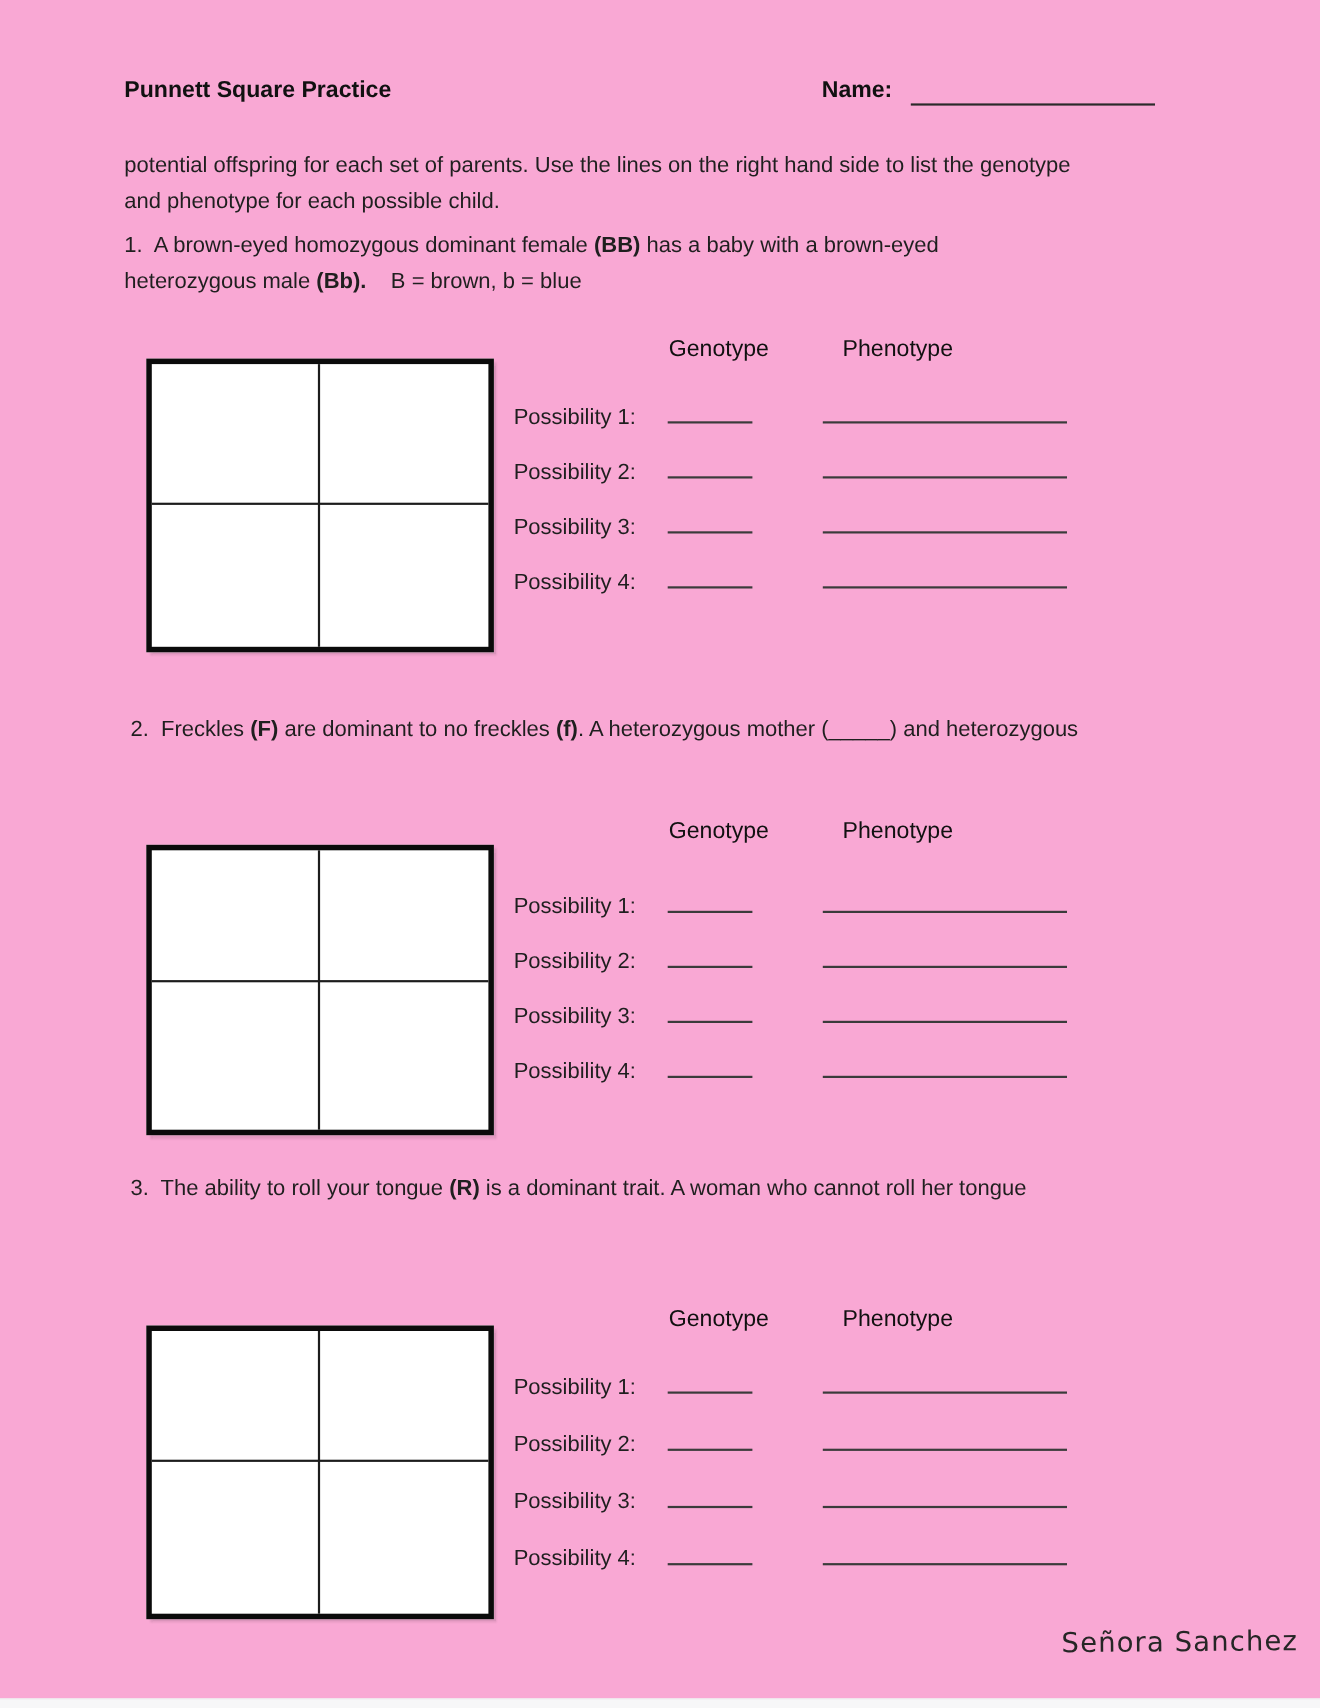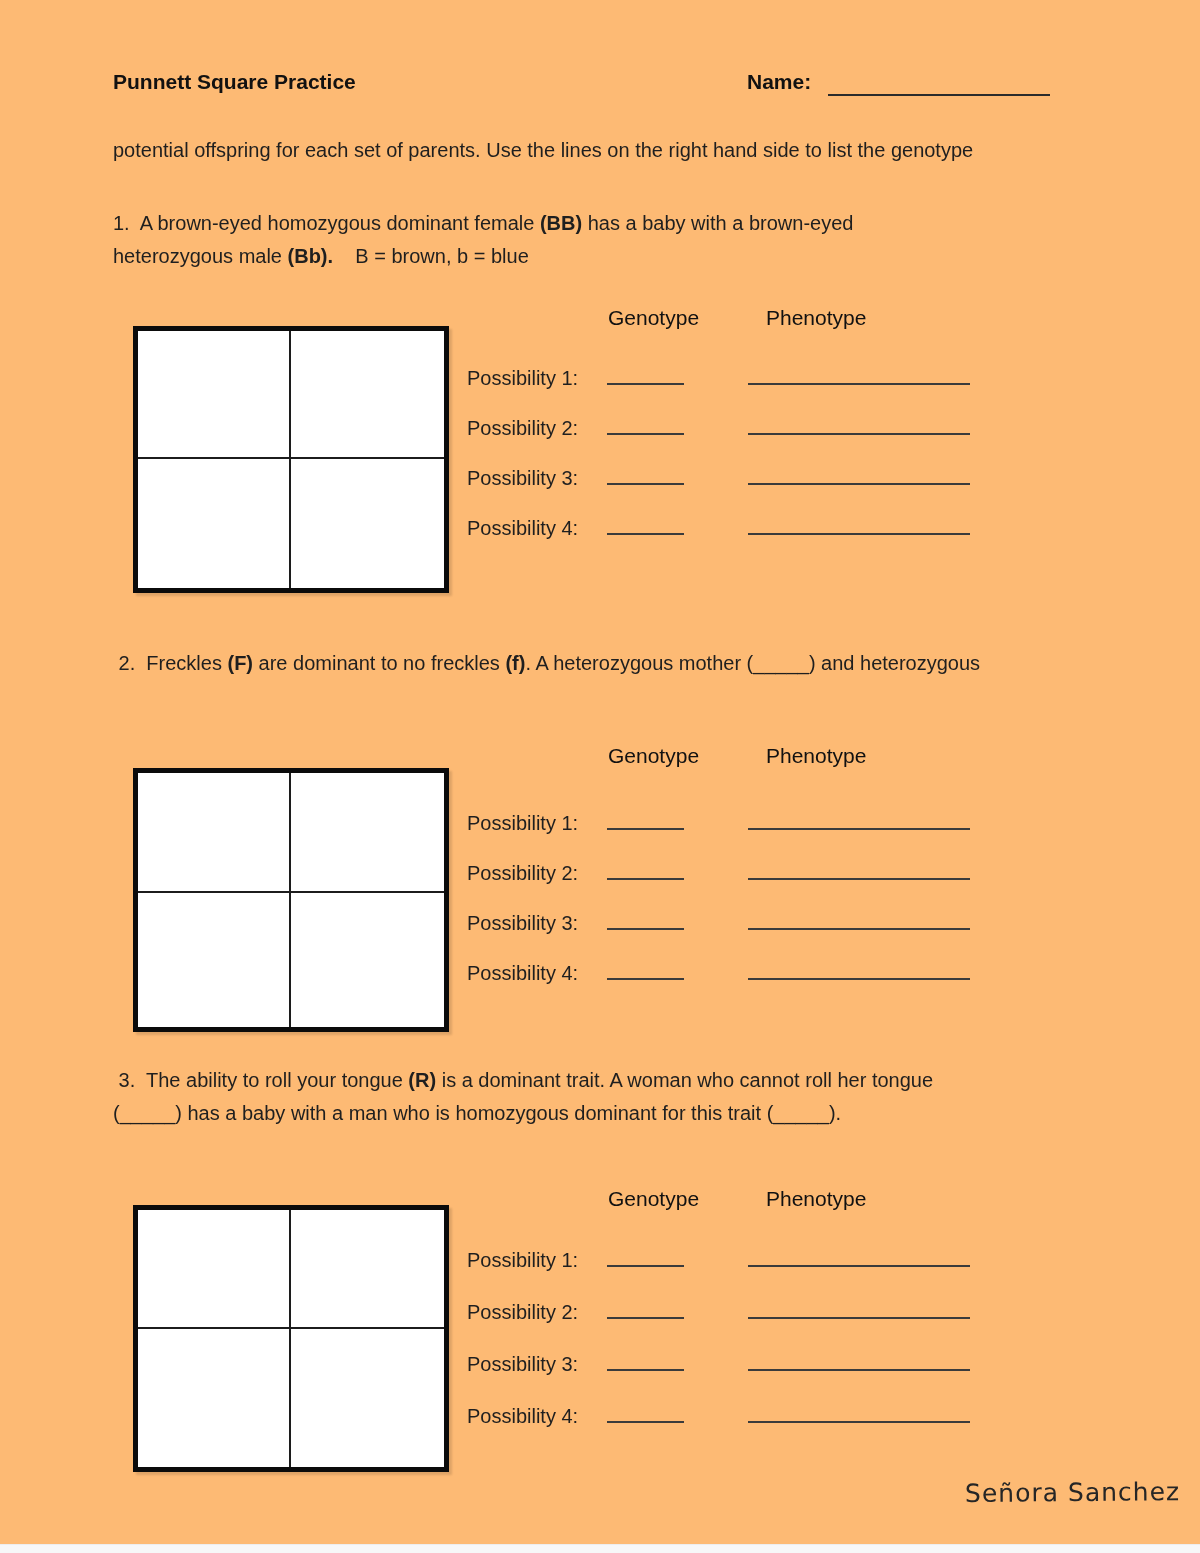--- a/index.html
+++ b/index.html
@@ -1,17 +1,17 @@
 <!DOCTYPE html>
 <html><head>
 <meta charset="utf-8">
 <style>
   html,body { margin:0; padding:0; background:#ffffff; }
   #page {
-    position:relative; width:1200px; height:1553px; background:#fdba74;
+    position:relative; width:1200px; height:1553px; background:#f9a8d4;
     font-family:"Liberation Sans","DejaVu Sans",sans-serif;
     color:#1f1f1f; overflow:hidden;
   }
   .abs { position:absolute; }
   .rich { font-size:20px; line-height:33px; white-space:pre-wrap; }
   .b { font-weight:bold; }
   .title { font-size:21px; font-weight:bold; color:#111; }
   .colhead { font-size:21px; font-weight:normal; color:#111; }
   .blankline { display:inline-block; height:18px; border-bottom:2px solid #3b3b3b; vertical-align:baseline; }
   .namefield { height:22px; border-bottom:2px solid #2b2b2b; }
@@ -35,21 +35,21 @@
 </style>
 </head>
 <body>
 
 <div id="page">
 
   <div class="abs title" style="left:113px; top:70px;">Punnett Square Practice</div>
   <div class="abs title" style="left:747px; top:70px;">Name:</div>
   <div class="abs namefield" style="left:828px; top:72px; width:222px;"></div>
 
-  <div class="abs rich" style="left:113px; top:101px; width:1060px;"><br><span>potential offspring for each set of parents. Use the lines on the right hand side to list the genotype</span><br></div>
+  <div class="abs rich" style="left:113px; top:101px; width:1060px;"><br><span>potential offspring for each set of parents. Use the lines on the right hand side to list the genotype</span><br><span>and phenotype for each possible child.</span></div>
 
   <div class="abs rich" style="left:113px; top:207px; width:1060px;"><span>1.  A brown-eyed homozygous dominant female </span><span class="b">(BB)</span><span> has a baby with a brown-eyed</span><br><span>heterozygous male </span><span class="b">(Bb).</span><span>    B = brown, b = blue</span></div>
 
   <div class="abs colhead" style="left:608px; top:306px;">Genotype</div>
   <div class="abs colhead" style="left:766px; top:306px;">Phenotype</div>
 
   <div class="abs psq" style="left:133px; top:326px; width:306px; height:257px;">
     <div class="vline" style="left:49.3%;"></div>
     <div class="hline" style="top:49%;"></div>
     <div class="cell" style="left:0; top:0; width:49.3%; height:49%;"></div>
@@ -107,21 +107,21 @@
     <span class="plabel">Possibility 3:</span>
     <span class="blankline geno"></span>
     <span class="blankline pheno"></span>
   </div>
   <div class="abs prow" style="left:467px; top:960px;">
     <span class="plabel">Possibility 4:</span>
     <span class="blankline geno"></span>
     <span class="blankline pheno"></span>
   </div>
 
-  <div class="abs rich" style="left:113px; top:1064px; width:1060px;"><span> 3.  The ability to roll your tongue </span><span class="b">(R)</span><span> is a dominant trait. A woman who cannot roll her tongue</span><br><span>(_____) has a baby with a man who is homozygous dominant for this trait (_____).</span><br></div>
+  <div class="abs rich" style="left:113px; top:1064px; width:1060px;"><span> 3.  The ability to roll your tongue </span><span class="b">(R)</span><span> is a dominant trait. A woman who cannot roll her tongue</span><br><br></div>
 
   <div class="abs colhead" style="left:608px; top:1187px;">Genotype</div>
   <div class="abs colhead" style="left:766px; top:1187px;">Phenotype</div>
 
   <div class="abs psq" style="left:133px; top:1205px; width:306px; height:257px;">
     <div class="vline" style="left:49.3%;"></div>
     <div class="hline" style="top:45.5%;"></div>
     <div class="cell" style="left:0; top:0; width:49.3%; height:45.5%;"></div>
     <div class="cell" style="right:0; top:0; width:50.7%; height:45.5%;"></div>
     <div class="cell" style="left:0; bottom:0; width:49.3%; height:54.5%;"></div>

